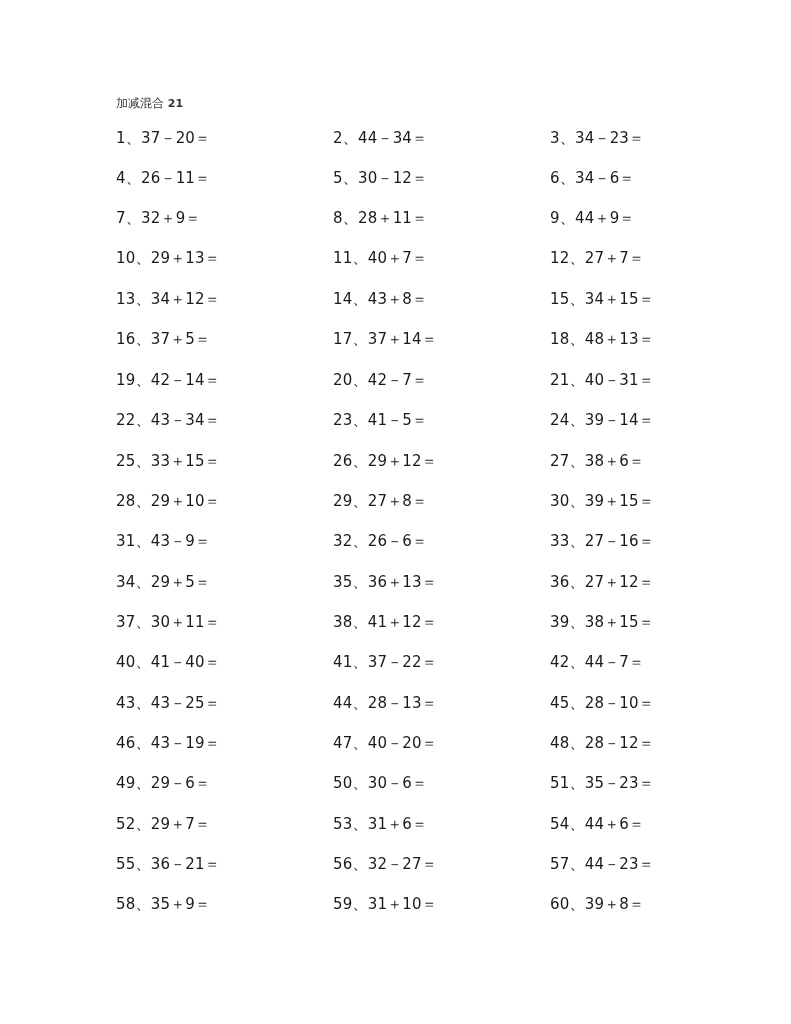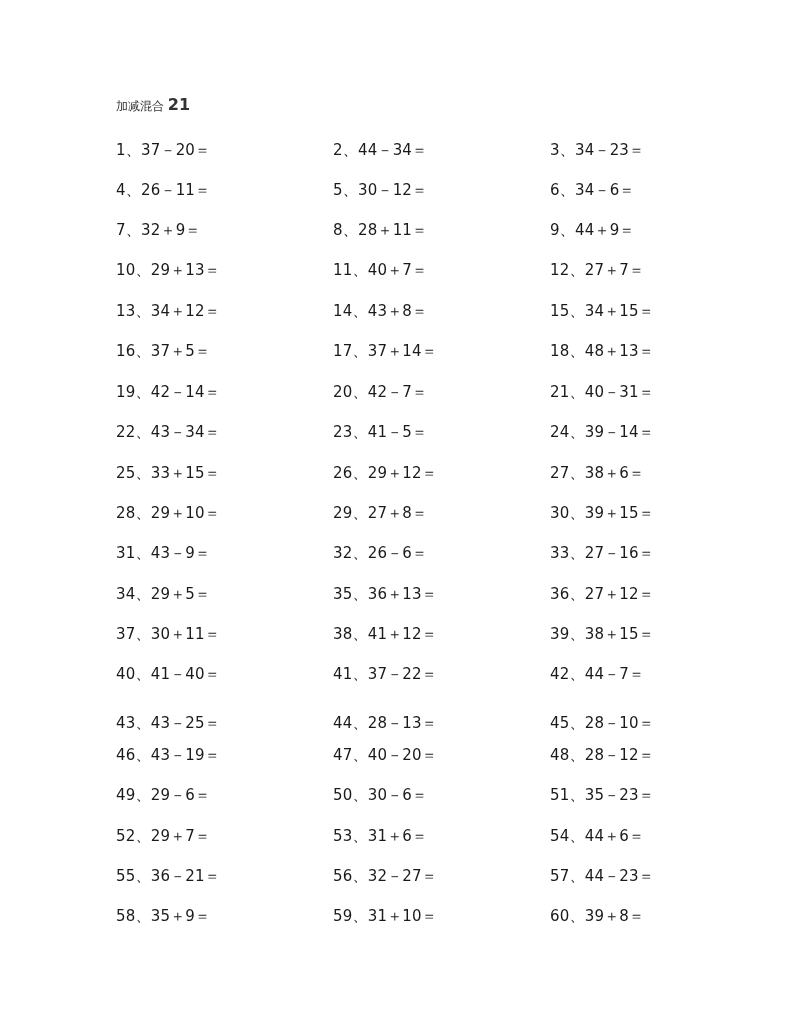--- a/index.html
+++ b/index.html
@@ -1,23 +1,23 @@
 <!DOCTYPE html>
 <html><head>
 <meta charset="utf-8">
 <style>
   html, body { margin: 0; padding: 0; background: #ffffff; }
   body { width: 791px; height: 1024px; position: relative; overflow: hidden;
          font-family: "DejaVu Sans", "Liberation Sans", sans-serif; color: #1a1a1a; }
   .title { position: absolute; left: 116px; top: 95px; font-size: 12px; color: #333;
            font-family: "DejaVu Serif", "Liberation Serif", serif; }
-  .title .num { font-family: "DejaVu Sans", sans-serif; font-weight: bold; font-size: 16px; }
+  .title .num { font-family: "DejaVu Sans", sans-serif; font-weight: bold; font-size: 11px; }
   .grid { position: absolute; left: 116px; top: 122px; width: 600px; }
   .row { position: absolute; left: 0; height: 24px; width: 600px; }
-  .cell { position: absolute; top: 16px; font-size: 15px; line-height: 24px; white-space: nowrap;
+  .cell { position: absolute; top: 4px; font-size: 15px; line-height: 24px; white-space: nowrap;
           letter-spacing: 0.2px; }
   .c0 { left: 0; }
   .c1 { left: 217px; }
   .c2 { left: 434px; }
 </style>
 </head>
 <body>
 
 <div class="title">
   <span>加减混合</span>
@@ -88,21 +88,21 @@
     <div class="row" style="top: 484px;">
       <div class="cell c0">37、30＋11＝</div>
       <div class="cell c1">38、41＋12＝</div>
       <div class="cell c2">39、38＋15＝</div>
     </div>
     <div class="row" style="top: 524px;">
       <div class="cell c0">40、41－40＝</div>
       <div class="cell c1">41、37－22＝</div>
       <div class="cell c2">42、44－7＝</div>
     </div>
-    <div class="row" style="top: 565px; margin-top: 8px;">
+    <div class="row" style="top: 565px;">
       <div class="cell c0">43、43－25＝</div>
       <div class="cell c1">44、28－13＝</div>
       <div class="cell c2">45、28－10＝</div>
     </div>
     <div class="row" style="top: 605px;">
       <div class="cell c0">46、43－19＝</div>
       <div class="cell c1">47、40－20＝</div>
       <div class="cell c2">48、28－12＝</div>
     </div>
     <div class="row" style="top: 645px;">

